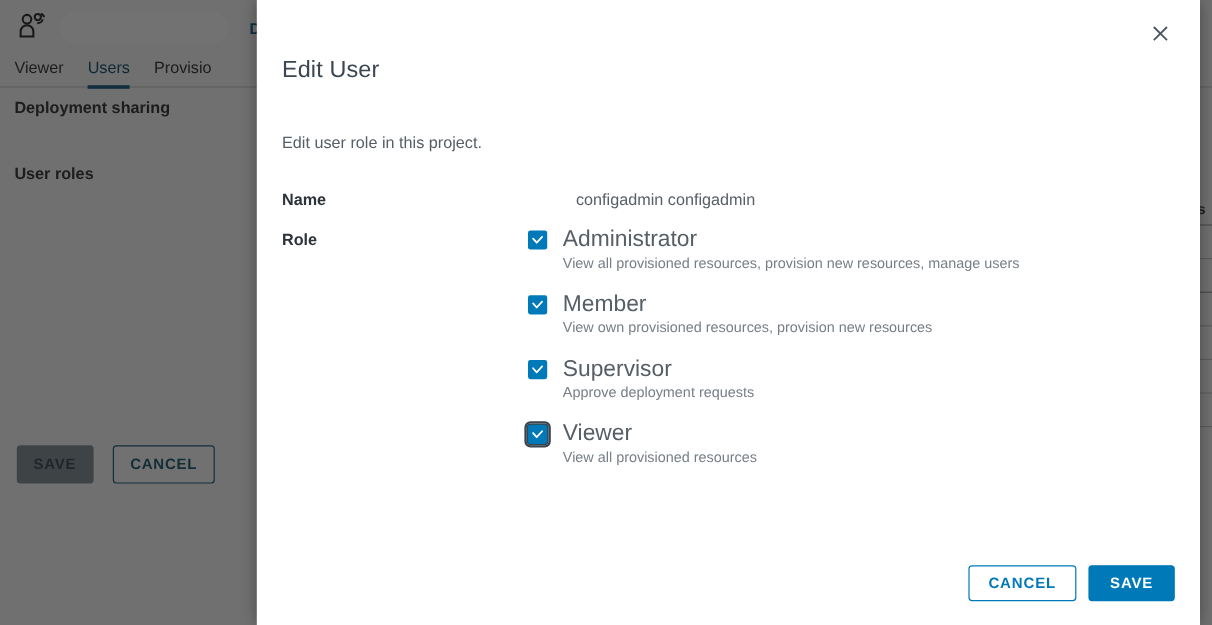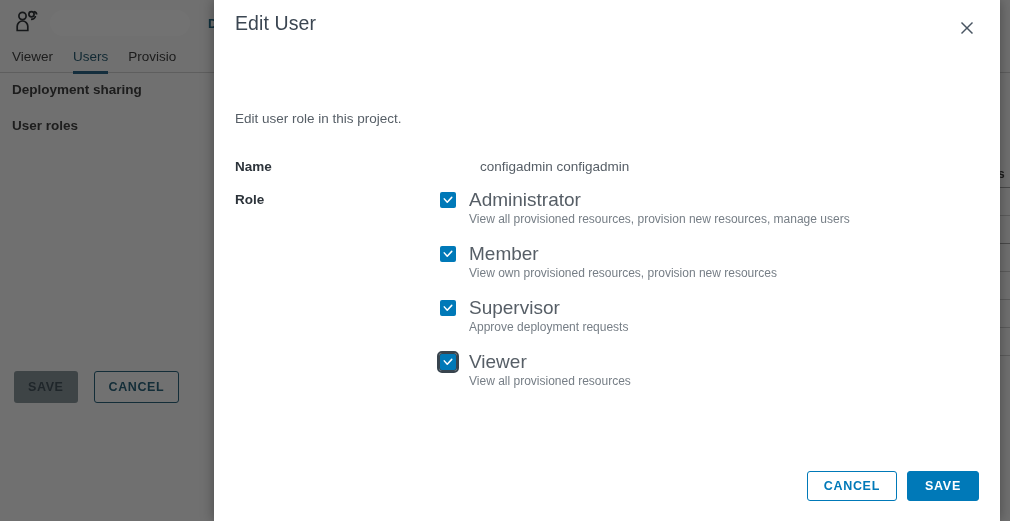--- a/index.html
+++ b/index.html
@@ -85,21 +85,21 @@
 
   .bg-section-title {
     position: absolute;
     left: 12px;
     font-size: 13.5px;
     font-weight: bold;
     color: #2b2b2b;
     white-space: nowrap;
   }
   .bg-section-title.s1 { top: 82px; }
-  .bg-section-title.s2 { top: 118px; }
+  .bg-section-title.s2 { top: 137px; }
 
   .bg-footer-btns {
     position: absolute;
     left: 14px;
     top: 371px;
     display: flex;
     gap: 16px;
   }
 
   .bg-btn {
@@ -166,21 +166,21 @@
     box-shadow: 0 0 12px rgba(0,0,0,.35);
     display: flex;
     flex-direction: column;
   }
 
   .modal-header {
     position: relative;
     height: 70px;
     flex: 0 0 auto;
     display: flex;
-    align-items: flex-start;
+    align-items: flex-end;
   }
 
   .modal-title {
     margin: 12px 0 0 21px;
     font-size: 19.5px;
     color: #3b4652;
     font-weight: normal;
     letter-spacing: .1px;
   }
 

